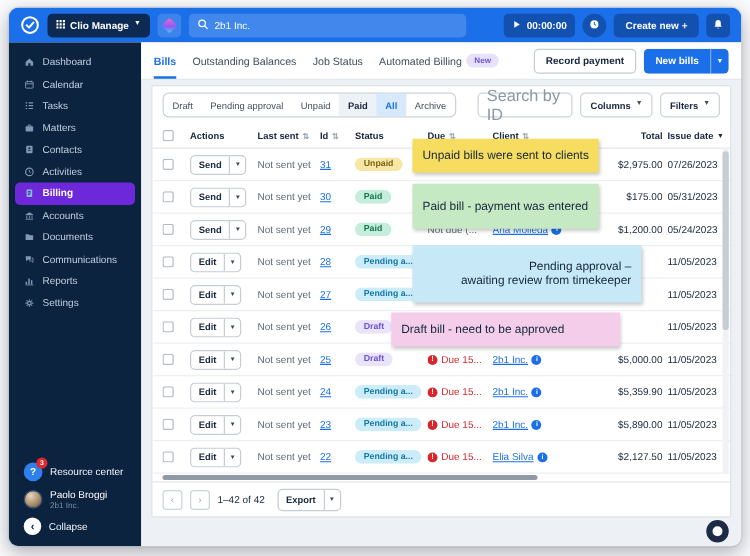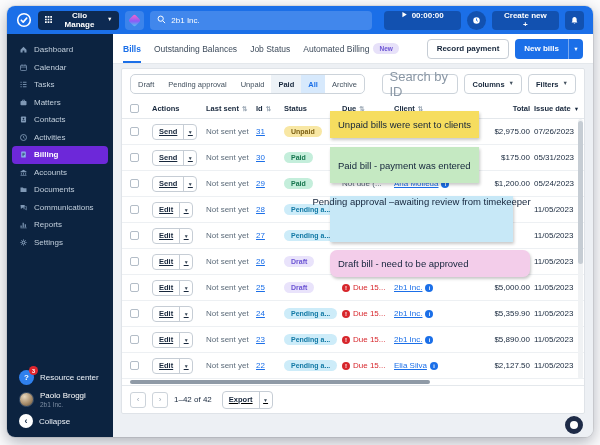--- a/index.html
+++ b/index.html
@@ -16,21 +16,21 @@
     display:flex; align-items:center; gap:4px; padding:0 7px; font-size:8px; font-weight:bold; cursor:pointer; }
   .caret { font-size:5.5px; line-height:1; }
   .diamond-wrap { width:19px; height:19px; border-radius:4px; background:rgba(255,255,255,.15);
     display:flex; align-items:center; justify-content:center; }
   .diamond { width:9px; height:9px; transform:rotate(45deg); border-radius:2px;
     background:linear-gradient(135deg,#ff66c4 0%,#8b5cf6 55%,#4cc9f0 100%); }
   .search-box { height:19px; width:222px; background:rgba(255,255,255,.17); border-radius:4px;
     display:flex; align-items:center; gap:5px; padding:0 7px; color:#fff; font-size:8px; }
   .tb-spacer { flex:1; }
   .timer-btn { height:19px; background:rgba(5,35,85,.38); border-radius:4px; color:#fff;
-    display:flex; gap:4px; padding:0 17px; font-size:8px; font-weight:bold; }
+    display:flex; align-items:center; gap:4px; padding:0 7px; font-size:8px; font-weight:bold; }
   .tb-icon-btn { width:19px; height:19px; border-radius:50%; background:rgba(5,35,85,.38);
     display:flex; align-items:center; justify-content:center; }
   .tb-icon-sq { border-radius:4px; }
   .create-btn { height:19px; background:rgba(5,35,85,.38); border:none; border-radius:4px; color:#fff;
     font-size:8px; font-weight:bold; padding:0 9px; cursor:pointer; }
 
   
   .app-body { flex:1; display:flex; min-height:0; }
   .sidebar { width:106px; background:#0c2340; display:flex; flex-direction:column; padding:7px 5px 6px; flex:0 0 auto; }
   .nav-item { height:17.5px; display:flex; align-items:center; gap:6px; padding:0 7px; color:#c2cfdc;
@@ -88,21 +88,21 @@
     font-size:7.5px; font-weight:bold; color:#17273c; }
   .tr { display:flex; align-items:center; height:26px; border-bottom:1px solid #edf0f3; padding-left:8px;
     font-size:8px; color:#17273c; }
   .td, .th { display:flex; align-items:center; flex:0 0 auto; white-space:nowrap; overflow:hidden; }
   .col-check { width:22px; } .col-actions { width:54px; } .col-last { width:50px; }
   .col-id { width:28px; } .col-status { width:58px; } .col-due { width:52px; }
   .col-client { width:78px; } .col-total { width:62px; justify-content:flex-end; padding-right:4px; }
   .col-issue { width:48px; }
   .td.col-last { color:#5c6b7a; }
   .checkbox { width:9px; height:9px; border:1px solid #b3bdc7; border-radius:2px; background:#fff; cursor:pointer; }
-  .split-btn { display:inline-flex; height:16px; border:1px solid #c6cdd5; border-radius:4px; overflow:hidden; background:#fff; cursor:pointer;text-decoration:underline; }
+  .split-btn { display:inline-flex; height:16px; border:1px solid #c6cdd5; border-radius:4px; overflow:hidden; background:#fff; cursor:pointer; }
   .sb-main { padding:0 6px; font-weight:bold; font-size:7.5px; display:flex; align-items:center; color:#17273c; }
   .sb-caret { width:13px; border-left:1px solid #c6cdd5; display:flex; align-items:center; justify-content:center; font-size:5px; color:#374656; }
   .badge { font-size:7px; font-weight:bold; padding:2px 7px; border-radius:8px; white-space:nowrap; }
   .link { color:#1b6fe8; text-decoration:underline; cursor:pointer; }
   .due-ico { width:8px; height:8px; border-radius:50%; background:#d7262c; color:#fff; font-size:6px; font-weight:bold;
     display:inline-flex; align-items:center; justify-content:center; margin-right:3px; flex:0 0 auto; }
   .due-red { color:#d7262c; }
   .due-gray { color:#5c6b7a; }
   .info-ico { width:8px; height:8px; border-radius:50%; background:#1b6fe8; color:#fff; font-size:5.5px; font-weight:bold;
     display:inline-flex; align-items:center; justify-content:center; margin-left:3px; flex:0 0 auto; cursor:pointer; }
@@ -118,22 +118,22 @@
   .export-split { height:18px; }
 
   .chat-bubble { position:absolute; right:10px; bottom:3px; width:18px; height:18px; border-radius:50%;
     border:5px solid #1e2b47; background:#fff; cursor:pointer; }
 
   
   .ann { position:absolute; font-size:9.5px; color:#13233a; display:flex; align-items:center; padding:0 8px;
     box-shadow:1px 2px 3px rgba(0,0,0,.22); z-index:5; white-space:nowrap; }
   .ann1 { left:323px; top:105px; height:27px; }
   .ann2 { left:323px; top:141px; height:36px; }
-  .ann3 { left:323px; top:190px; height:46px; width:183px; flex-direction:row; align-items:flex-start; justify-content:center; }
-  .ann4 { left:323px; top:244px; height:27px; width:200px;border-radius:7px; }
+  .ann3 { left:323px; top:190px; height:46px; width:183px; flex-direction:column; align-items:flex-end; justify-content:center; }
+  .ann4 { left:306px; top:244px; height:27px; width:183px; }
 </style>
 </head>
 <body>
 
 <div class="window">
 
   <div class="topbar">
     <span class="logo-circle">
       <svg viewBox="0 0 16 16" width="16" height="16">
           <circle cx="8" cy="8" r="6.3" fill="none" stroke="#fff" stroke-width="1.6"></circle>

